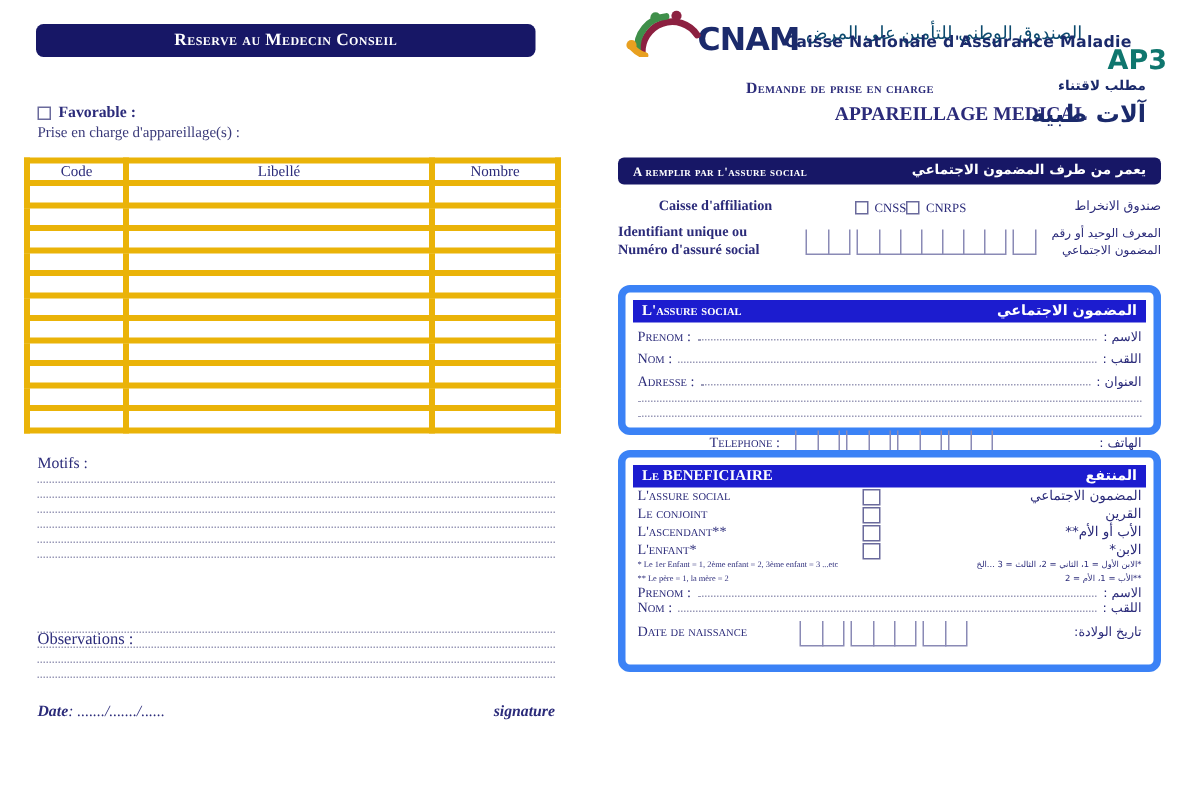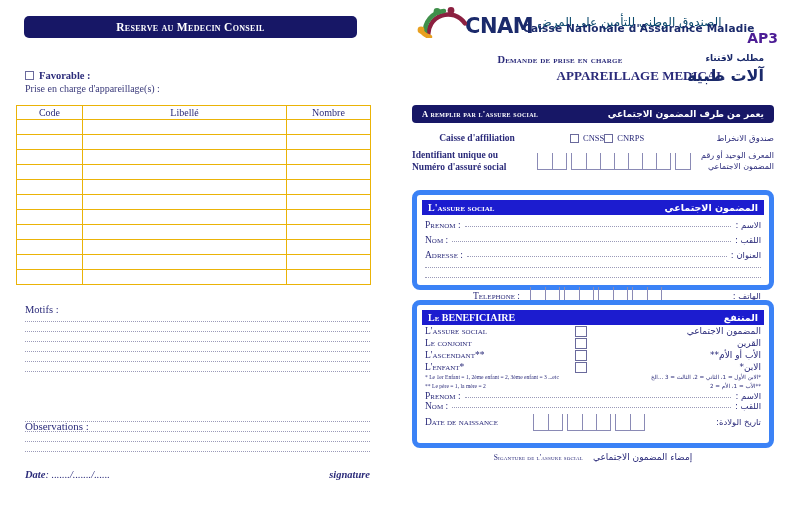--- a/index.html
+++ b/index.html
@@ -60,21 +60,21 @@
   #fav-sub { font-size:10px; margin-top:2px; color:#3a3a7a; }
 
   
   #eq-table {
     position:absolute; left:16px; top:105px;
     width:354px;
     border-collapse:collapse;
     table-layout:fixed;
   }
   #eq-table td, #eq-table th {
-    border:1px solid #eab308;
+    border:4px solid #eab308;
     height:15px;
     padding:0;
   }
   #eq-table th {
     font-weight:normal;
     font-size:10px;
     color:#2b2b7a;
     height:14px;
   }
   #eq-table col.c-code { width:66px; }
@@ -122,21 +122,21 @@
   }
   #caisse-line {
     position:absolute; left:128px; top:22px;
     font-family:"DejaVu Sans", sans-serif;
     font-size:10.5px; font-weight:bold; color:#1b2a6b;
     letter-spacing:.2px;
   }
   #ap3 {
     position:absolute; right:8px; top:30px;
     font-family:"DejaVu Sans", sans-serif;
-    font-weight:bold; font-size:14px; color:#4c1d95;
+    font-weight:bold; font-size:18px; color:#0f766e;
   }
 
   #demande-fr {
     position:absolute; left:0; top:54px; width:330px;
     text-align:center; font-weight:bold; font-size:10.5px;
     font-variant:small-caps; letter-spacing:.2px;
   }
   #appareillage-fr {
     position:absolute; left:0; top:68px; width:330px;
     text-align:right; font-weight:bold; font-size:13px;
@@ -567,18 +567,14 @@
           </div>
           <div class="cellbox">
             <i></i>
             <i></i>
           </div>
         </span>
       <span class="ar">تاريخ الولادة:</span>
     </div>
   </div>
 
-  <div id="sig-row">
-    <span class="fr">Siganture de l'assure social</span>
-    <span class="ar">إمضاء المضمون الاجتماعي</span>
-  </div>
 
 </div>
 
 </body></html>

